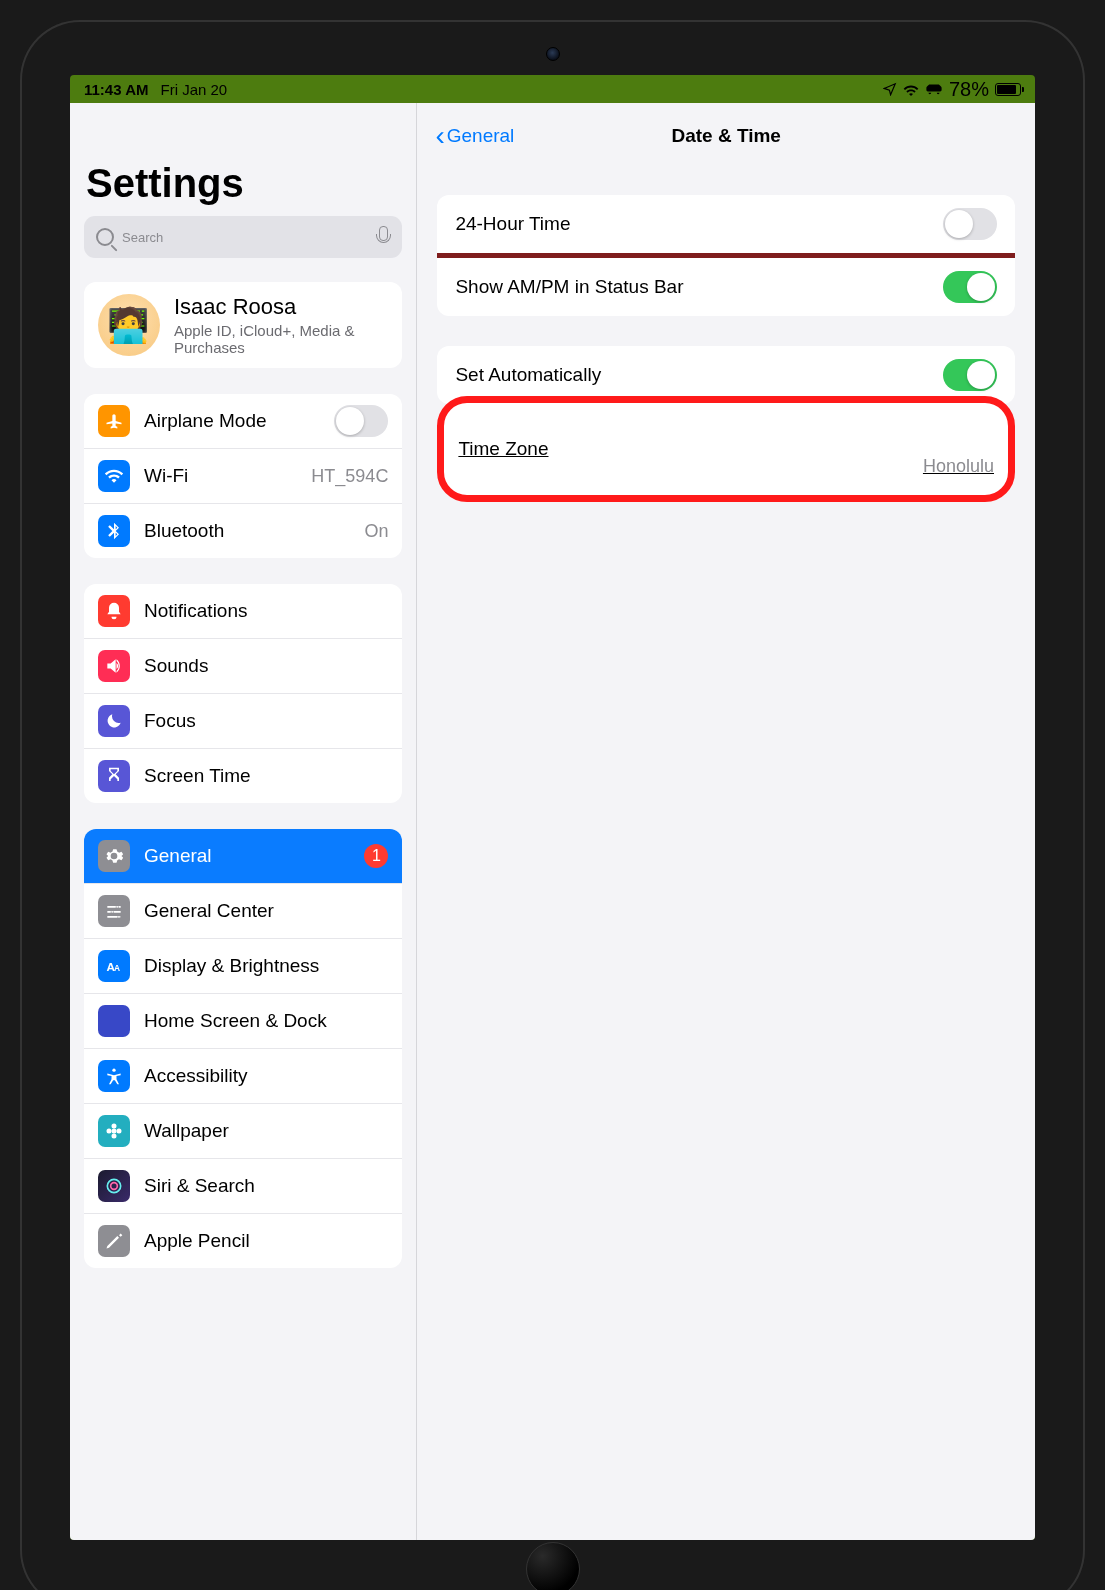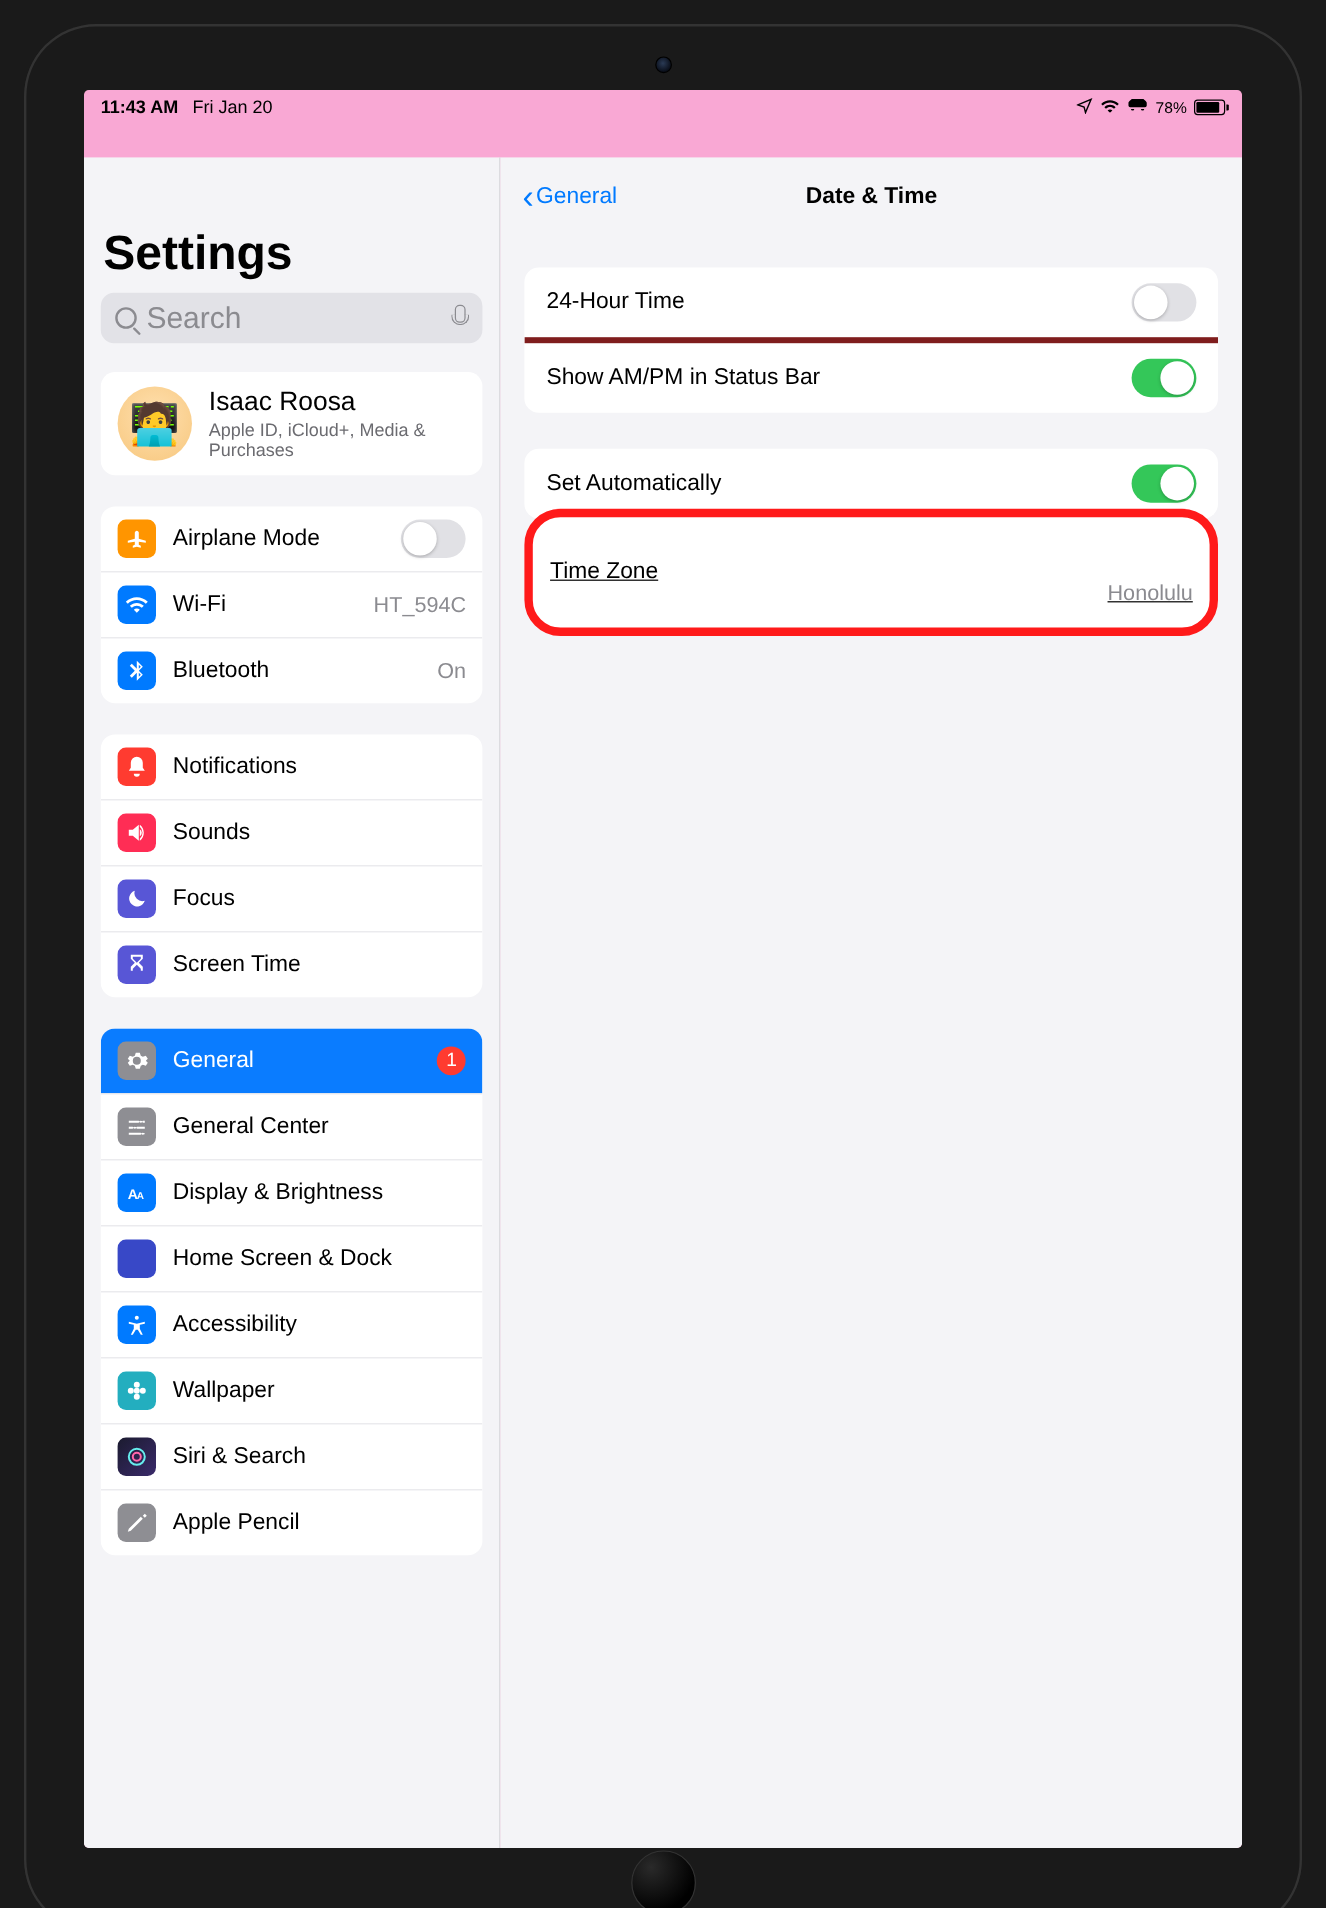--- a/index.html
+++ b/index.html
@@ -21,42 +21,41 @@
   }
   .home-button {
     position: absolute; bottom: 14px; left: 50%; transform: translateX(-50%);
     width: 54px; height: 54px; border-radius: 50%;
     background: radial-gradient(circle at 30% 25%, #2a2a2a, #000 70%);
     border: 1px solid #333;
   }
 
   .screen {
     width: 100%; height: 100%;
-    background: #f9a8d4;
+    background: #4d7c0f;
     border-radius: 4px;
     overflow: hidden;
     display: flex;
     flex-direction: column;
-    gap: 28px;
   }
 
   
   .status-bar {
     height: 28px;
     display: flex;
     justify-content: space-between;
     align-items: center;
     padding: 0 14px;
     font-size: 15px;
     font-weight: 500;
     color: #000;
   }
   .status-left { display: flex; gap: 12px; align-items: center; }
   .status-left .time { font-weight: 600; }
-  .status-right { display: flex; gap: 6px; align-items: center; font-size: 13px; text-align: right; }
+  .status-right { display: flex; gap: 6px; align-items: center; font-size: 20px; text-align: right; }
   .battery-icon {
     width: 26px; height: 13px;
     border: 1.5px solid #000; border-radius: 3px;
     position: relative; display: inline-block;
   }
   .battery-icon::after {
     content: ''; position: absolute; right: -4px; top: 3px;
     width: 2px; height: 5px; background: #000; border-radius: 0 1px 1px 0;
   }
   .battery-fill { position: absolute; left: 1px; top: 1px; bottom: 1px; width: 78%; background: #000; border-radius: 1px; }
@@ -85,21 +84,21 @@
   .search-field {
     background: #e2e2e7;
     border-radius: 11px;
     height: 42px;
     display: flex;
     align-items: center;
     padding: 0 12px;
     gap: 8px;
     margin-bottom: 24px;
   }
-  .search-field .ph { color: #8b8b90; font-size: 25px; flex: 1; }
+  .search-field .ph { color: #8b8b90; font-size: 13px; flex: 1; }
 
   .card {
     background: #fff;
     border-radius: 12px;
     overflow: hidden;
     margin-bottom: 26px;
   }
   .profile-row {
     display: flex; align-items: center; gap: 14px;
     padding: 12px 14px;

